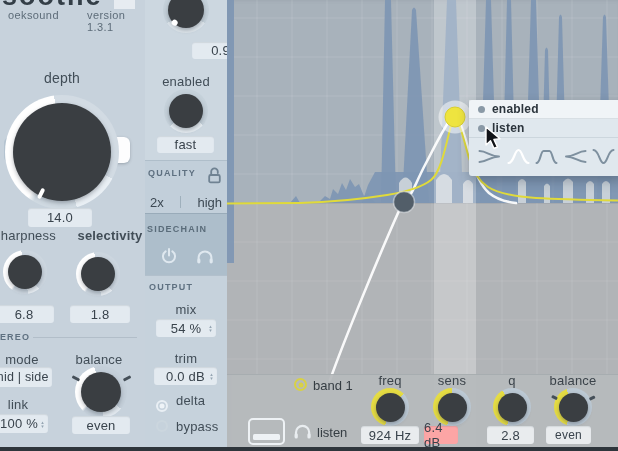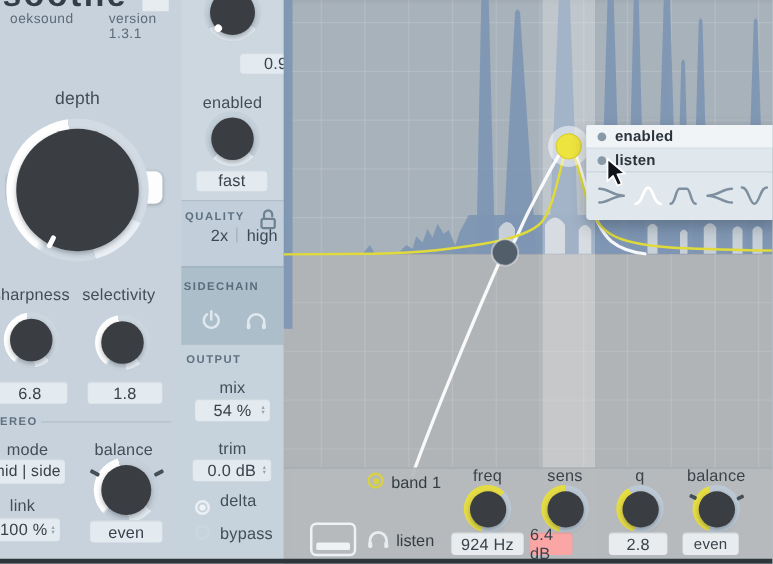--- a/index.html
+++ b/index.html
@@ -51,23 +51,24 @@
   </div>
 
   <div class="abs lbl" style="left:20px;top:70px;width:84px;font-size:14px;">depth</div>
 
   <div class="ring" style="left:5px;top:95px;width:114px;height:114px;
        background:conic-gradient(from 0deg,#d2dbe3 0deg 118deg,#e9eff4 118deg 165deg,#cfd9e1 165deg 210deg,#ffffff 217deg 352deg,#d2dbe3 352deg 360deg);">
     <div class="face" style="inset:8px;"></div>
     <div class="tick" style="width:4px;height:11px;background:#fff;border-radius:2px;margin-left:-2px;margin-top:-5.5px;
          transform:rotate(207deg) translateY(-46px);"></div>
   </div>
+  <div class="vbox" style="left:28px;top:208px;width:64px;height:19px;">14.0</div>
 
   <div class="abs lbl" style="left:-12px;top:228px;width:74px;">sharpness</div>
-  <div class="abs lbl" style="left:57px;top:228px;width:76px;">selectivity</div>
+  <div class="abs lbl" style="left:72px;top:228px;width:76px;font-weight:bold;">selectivity</div>
 
   <div class="ring" style="left:3px;top:250px;width:44px;height:44px;
        background:conic-gradient(from 0deg,#ccd6df 0deg 140deg,#e8eef3 140deg 172deg,#ccd6df 172deg 214deg,#ffffff 220deg 350deg,#ccd6df 350deg 360deg);">
     <div class="face" style="inset:5px;"></div>
   </div>
   <div class="ring" style="left:76px;top:252px;width:44px;height:44px;
        background:conic-gradient(from 0deg,#ccd6df 0deg 140deg,#e8eef3 140deg 172deg,#ccd6df 172deg 214deg,#ffffff 220deg 350deg,#ccd6df 350deg 360deg);">
     <div class="face" style="inset:5px;"></div>
   </div>
   <div class="vbox" style="left:-6px;top:305px;width:60px;height:18px;">6.8</div>
@@ -117,21 +118,21 @@
      background:conic-gradient(from 0deg,#c5d1da 0deg 130deg,#e6edf2 130deg 225deg,#c5d1da 225deg 360deg);">
   <div class="face" style="inset:5px;"></div>
 </div>
 <div class="vbox" style="left:157px;top:136px;width:57px;height:17px;">fast</div>
 
 <div class="abs hdr" style="left:148px;top:168px;">QUALITY</div>
 <svg class="abs" style="left:207px;top:166px;" width="15" height="18" viewBox="0 0 15 18">
   <path d="M4.2,9 V5.6 a3.3,3.3 0 0 1 6.6,0 V7" fill="none" stroke="#6f8292" stroke-width="1.8" stroke-linecap="round"></path>
   <rect x="2.2" y="9" width="10.6" height="7.4" rx="1.5" fill="none" stroke="#6f8292" stroke-width="1.8"></rect>
 </svg>
-<div class="abs" style="left:150px;top:180px;width:72px;height:16px;display:flex;align-items:center;justify-content:flex-end;gap:7px;font-size:13px;color:#3c4852;">
+<div class="abs" style="left:150px;top:194px;width:72px;height:16px;display:flex;align-items:center;justify-content:space-between;gap:7px;font-size:13px;color:#3c4852;">
   <span>2x</span>
   <span style="width:1px;height:12px;background:#9fb0bc;"></span>
   <span>high</span>
 </div>
 
 <div class="abs hdr" style="left:147px;top:224px;color:#5a6c7a;">SIDECHAIN</div>
 <svg class="abs" style="left:160px;top:247px;" width="18" height="18" viewBox="0 0 18 18">
   <path d="M5.6,4.4 A6,6 0 1 0 12.4,4.4" fill="none" stroke="#dfe8ef" stroke-width="2" stroke-linecap="round"></path>
   <line x1="9" y1="2" x2="9" y2="8.5" stroke="#dfe8ef" stroke-width="2" stroke-linecap="round"></line>
 </svg>

